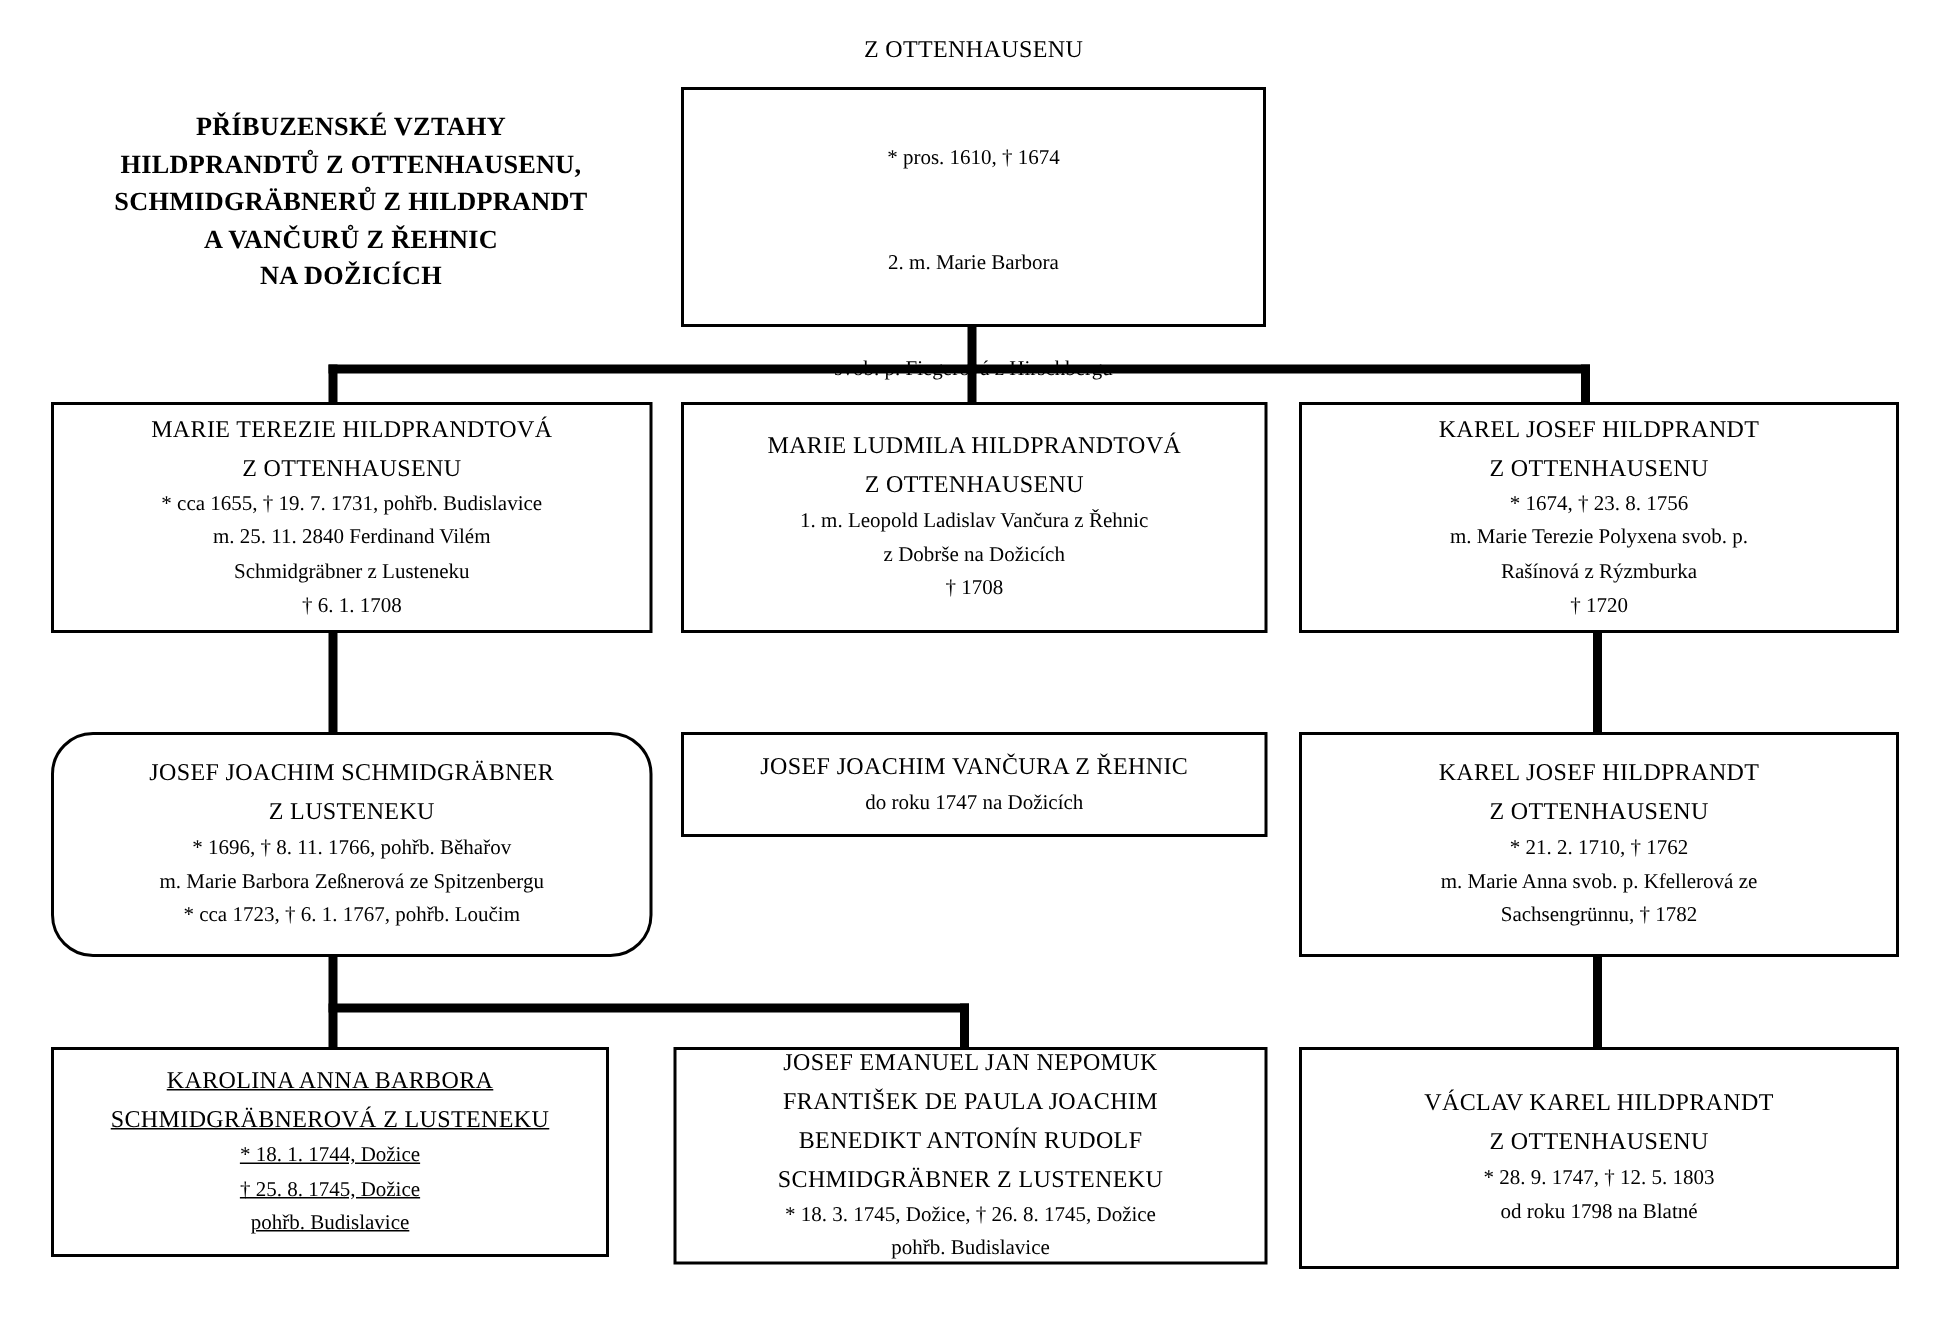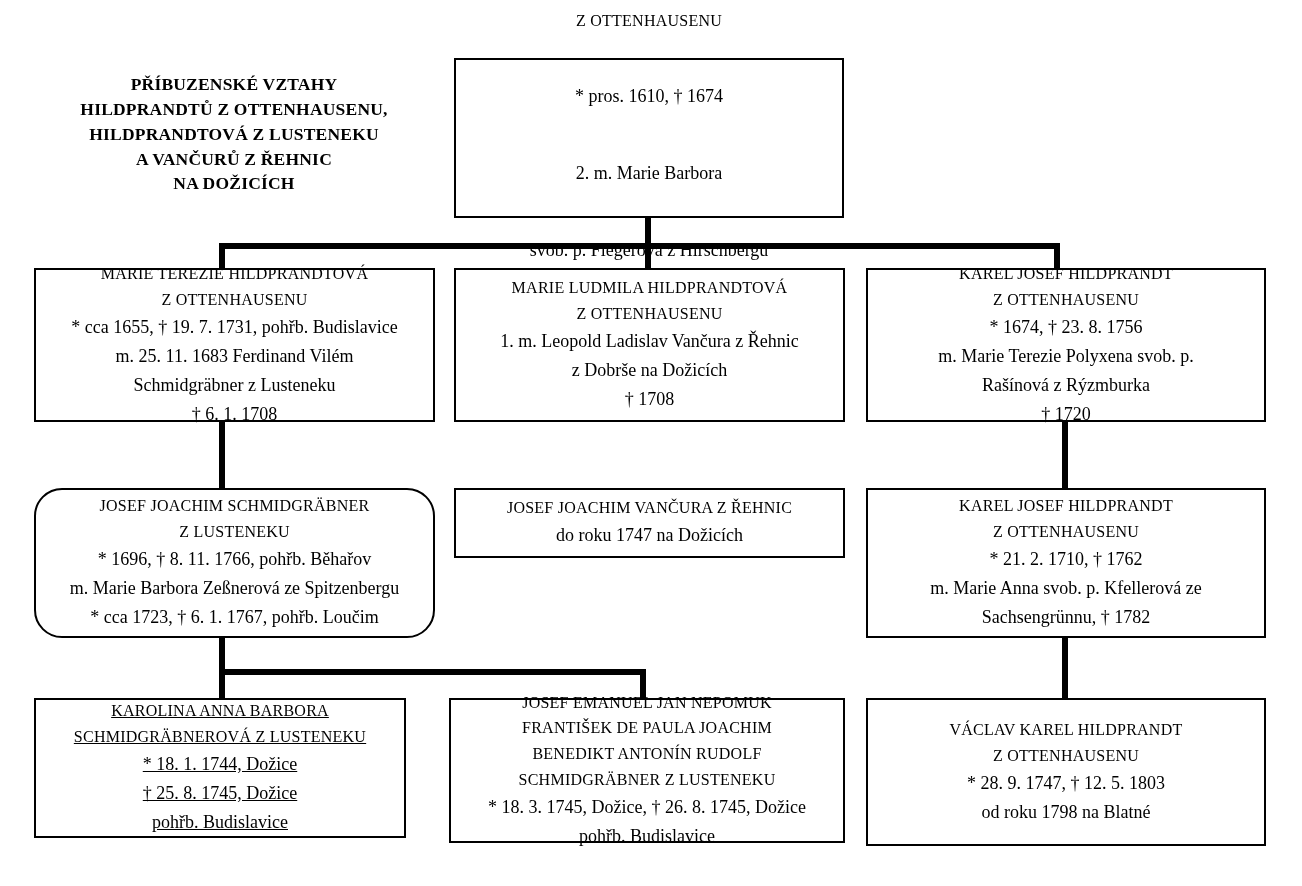--- a/index.html
+++ b/index.html
@@ -44,21 +44,21 @@
     flex-direction: column;
     align-items: center;
     justify-content: center;
     text-align: center;
     padding: 4px 6px;
     z-index: 3;
   }
   .node .ln {
     display: block;
     white-space: nowrap;
-    font-size: 18px;
+    font-size: 14px;
     line-height: 1.62;
   }
   .node .ln.caps {
     font-size: 16px;
     letter-spacing: 0.25px;
   }
 
   
   .conn {
     position: absolute;
@@ -67,21 +67,21 @@
   }
 </style>
 </head>
 <body>
 
 <div id="canvas">
 
   <div class="chart-title">
     <span class="tline">PŘÍBUZENSKÉ VZTAHY</span>
     <span class="tline">HILDPRANDTŮ Z OTTENHAUSENU,</span>
-    <span class="tline">HILDPRANDTOVÁ Z LUSTENEKU</span>
+    <span class="tline">SCHMIDGRÄBNERŮ Z HILDPRANDT</span>
     <span class="tline">A VANČURŮ Z ŘEHNIC</span>
     <span class="tline">NA DOŽICÍCH</span>
   </div>
 
   <div class="conn" style="left:645px; top:216px; width:6px; height:32px;"></div>
 
   <div class="conn" style="left:219px; top:243px; width:841px; height:6px;"></div>
 
   <div class="conn" style="left:219px; top:243px; width:6px; height:28px;"></div>
 
@@ -107,21 +107,21 @@
     <span class="ln">* pros. 1610, † 1674</span>
     <span class="ln">2. m. Marie Barbora</span>
     <span class="ln">svob. p. Fiegerová z Hirschbergu</span>
     <span class="ln">* 1632, † 20. 5. 1713</span>
   </div>
 
   <div class="node" style="left:34px; top:268px; width:401px; height:154px;">
     <span class="ln caps">MARIE TEREZIE HILDPRANDTOVÁ</span>
     <span class="ln caps">Z OTTENHAUSENU</span>
     <span class="ln">* cca 1655, † 19. 7. 1731, pohřb. Budislavice</span>
-    <span class="ln">m. 25. 11. 1683 Ferdinand Vilém</span>
+    <span class="ln">m. 25. 11. 2840 Ferdinand Vilém</span>
     <span class="ln">Schmidgräbner z Lusteneku</span>
     <span class="ln">† 6. 1. 1708</span>
   </div>
 
   <div class="node" style="left:454px; top:268px; width:391px; height:154px;">
     <span class="ln caps">MARIE LUDMILA HILDPRANDTOVÁ</span>
     <span class="ln caps">Z OTTENHAUSENU</span>
     <span class="ln">1. m. Leopold Ladislav Vančura z Řehnic</span>
     <span class="ln">z Dobrše na Dožicích</span>
     <span class="ln">† 1708</span>

